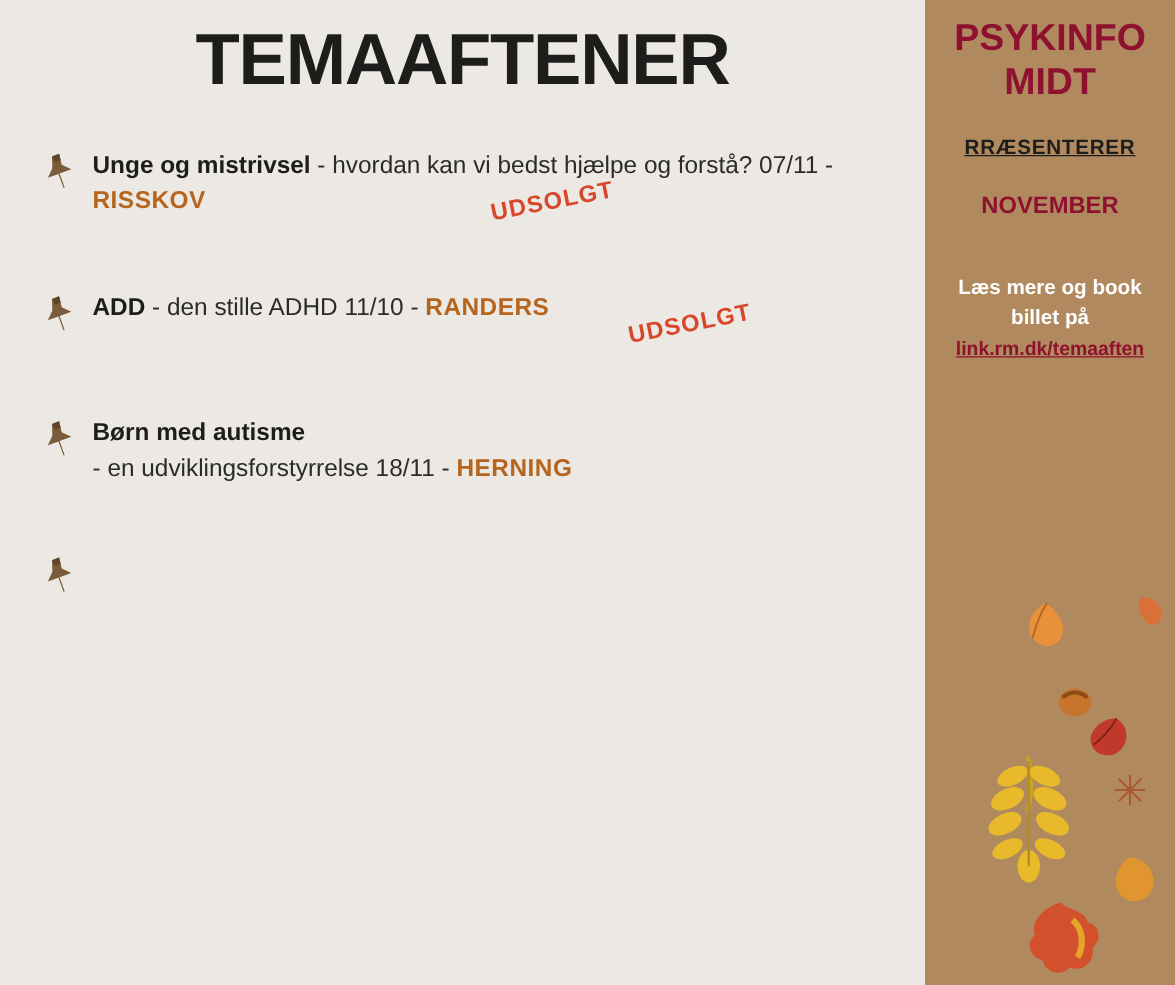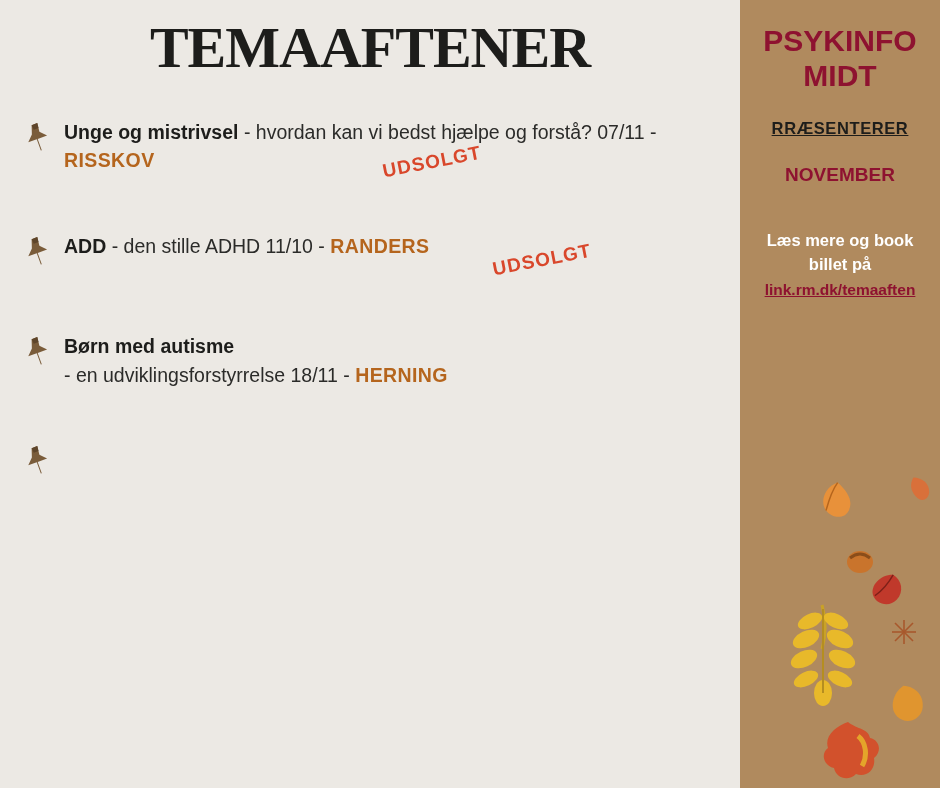--- a/index.html
+++ b/index.html
@@ -30,25 +30,25 @@
   }
   .title {
     font-size: 58px;
     font-weight: bold;
     letter-spacing: -1px;
     color: #1d1d1b;
     text-align: center;
     padding-top: 16px;
     margin: 0 0 0 0;
     line-height: 1.1;
-    font-family: Liberation Serif, serif;
+    font-family: Liberation Sans, sans-serif;
   }
   .events {
     margin-top: 38px;
-    padding-left: 20px;
+    padding-left: 30px;
     padding-right: 20px;
   }
   .event {
     position: relative;
     display: flex;
     align-items: flex-start;
     margin-bottom: 50px;
     min-height: 44px;
   }
   .pin {
@@ -92,21 +92,21 @@
   .ev-4 { margin-bottom: 50px; }
   .ev-5 { margin-bottom: 0; }
 
   
   .right {
     position: relative;
     width: 200px;
     height: 788px;
     background: #b08a5e;
     box-sizing: border-box;
-    padding: 18px 10px 0 10px;
+    padding: 8px 10px 0 10px;
     text-align: center;
     overflow: hidden;
   }
   .brand {
     color: #8e1230;
     font-weight: bold;
     font-size: 30px;
     line-height: 1.15;
     letter-spacing: 0px;
     margin-top: 6px;

